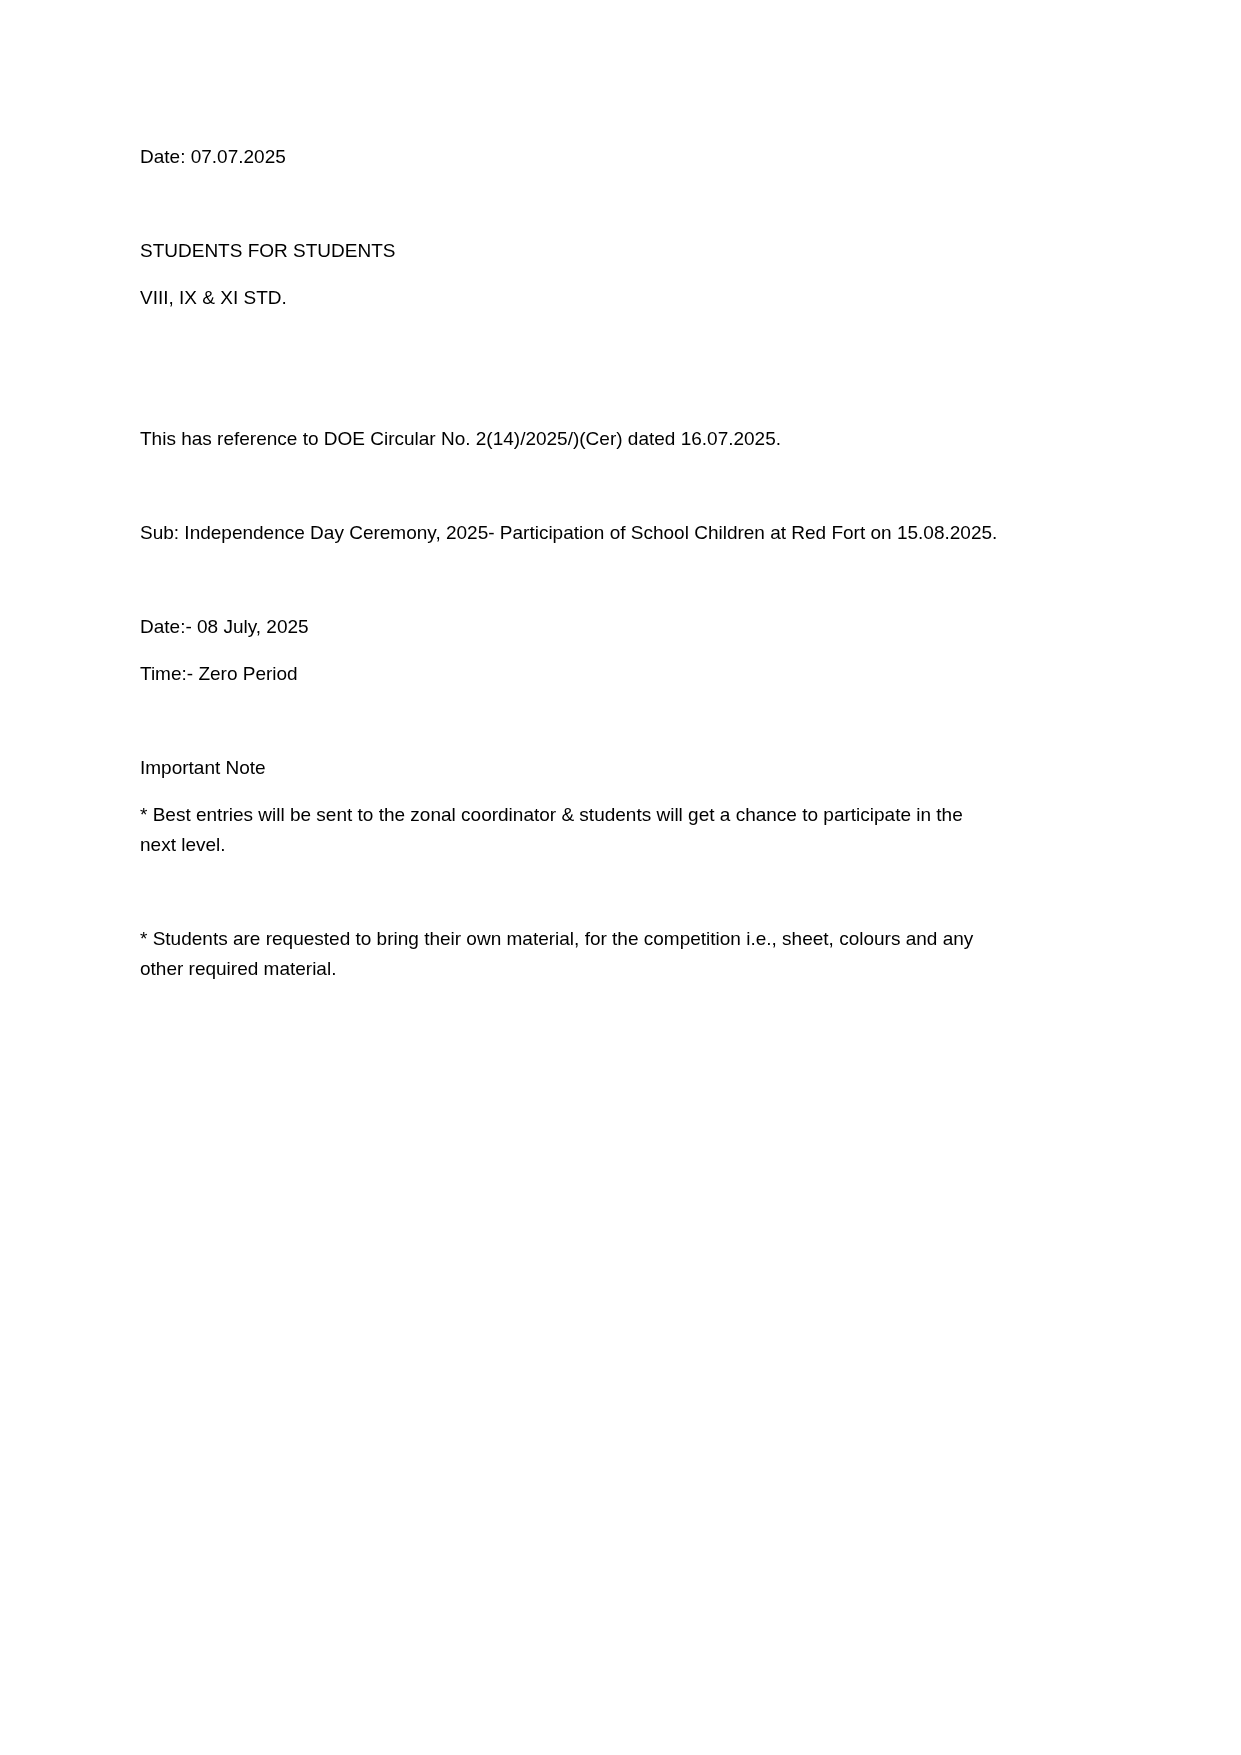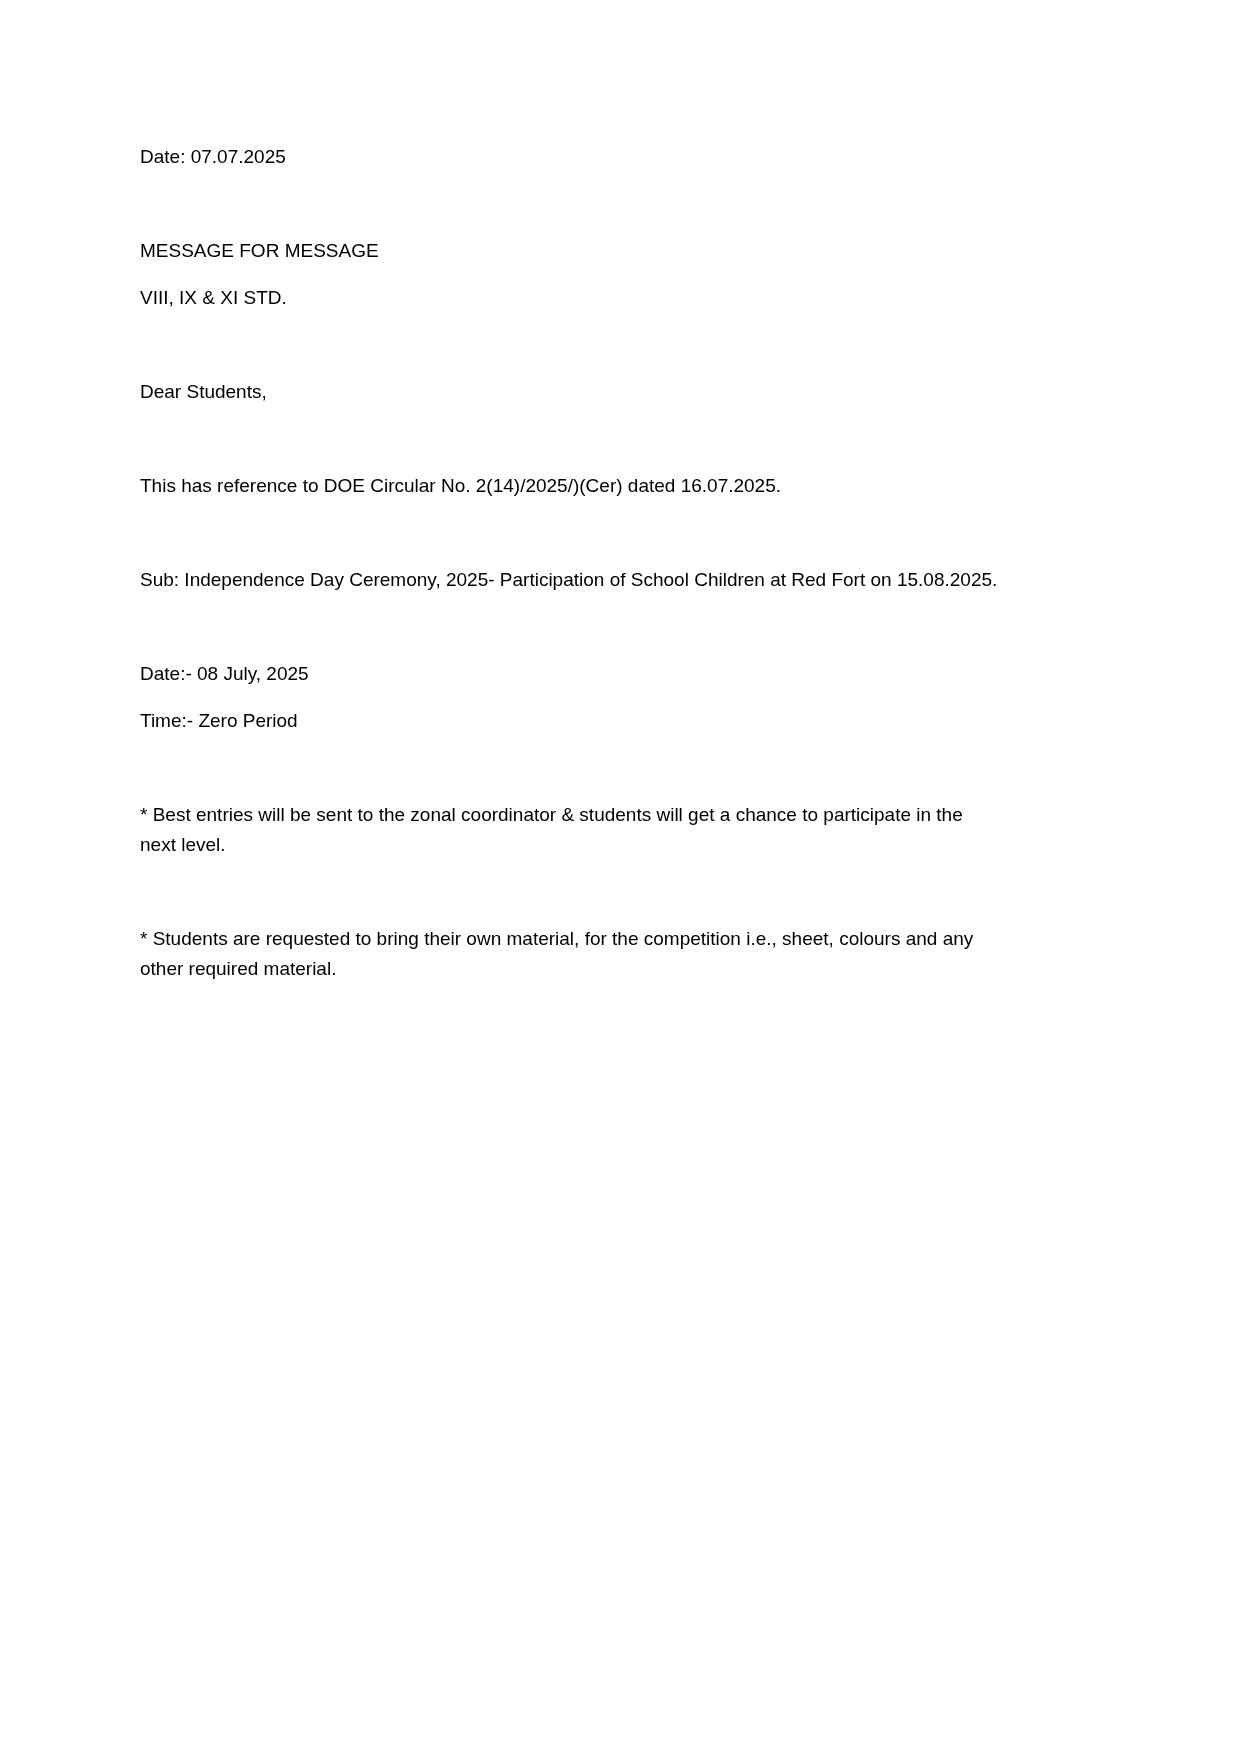--- a/index.html
+++ b/index.html
@@ -31,31 +31,31 @@
     letter-spacing: 0;
     max-width: 1004px;
   }
 </style>
 </head>
 <body>
 
 <div class="page">
   <p class="para">Date: 07.07.2025</p>
   <p class="para"></p>
-  <p class="para">MESSAGE FOR MESSAGE</p>
+  <p class="para">STUDENTS FOR STUDENTS</p>
   <p class="para">VIII, IX &amp; XI STD.</p>
   <p class="para"></p>
-  <p class="para">Dear Students,</p>
   <p class="para"></p>
   <p class="para">This has reference to DOE Circular No. 2(14)/2025/)(Cer) dated 16.07.2025.</p>
   <p class="para"></p>
   <p class="para">Sub: Independence Day Ceremony, 2025- Participation of School Children at Red Fort on 15.08.2025.</p>
   <p class="para"></p>
   <p class="para">Date:- 08 July, 2025</p>
   <p class="para">Time:- Zero Period</p>
   <p class="para"></p>
+  <p class="para">Important Note</p>
   <p class="para">* Best entries will be sent to the zonal coordinator &amp; students will get a chance to participate in the
 next level.</p>
   <p class="para"></p>
   <p class="para">* Students are requested to bring their own material, for the competition i.e., sheet, colours and any
 other required material.</p>
   <p class="para"></p>
 </div>
 
 </body></html>

